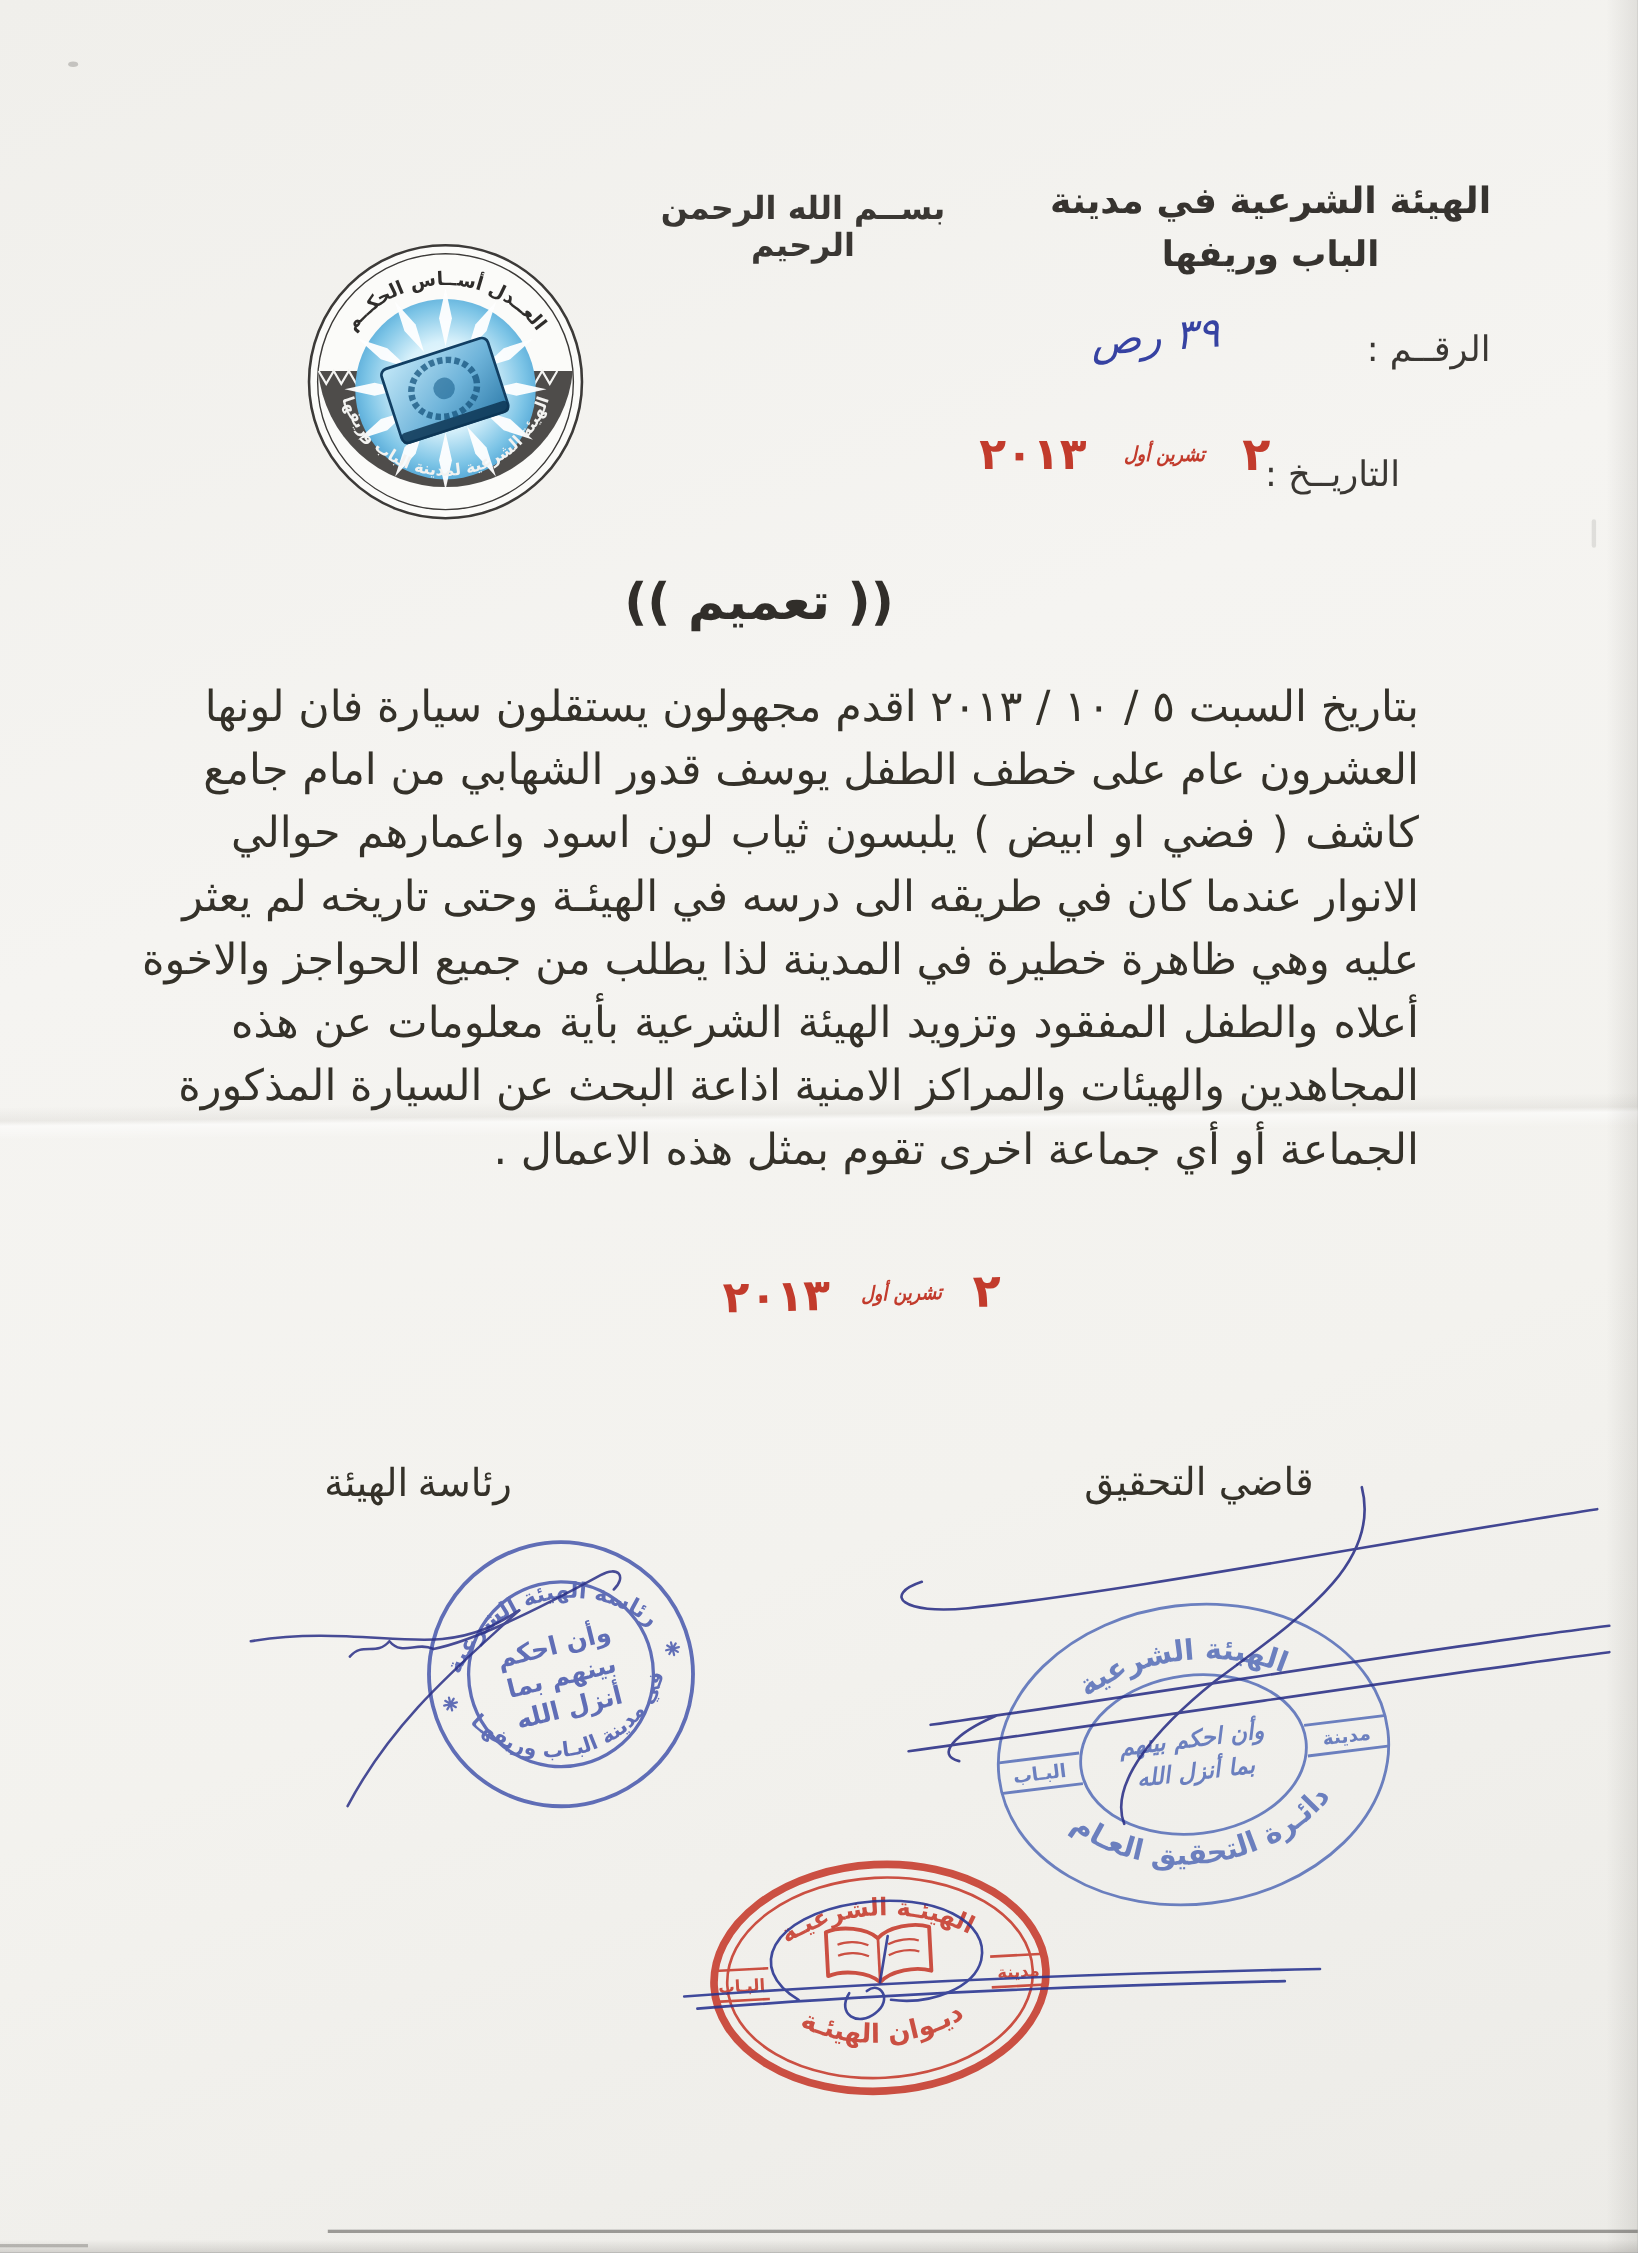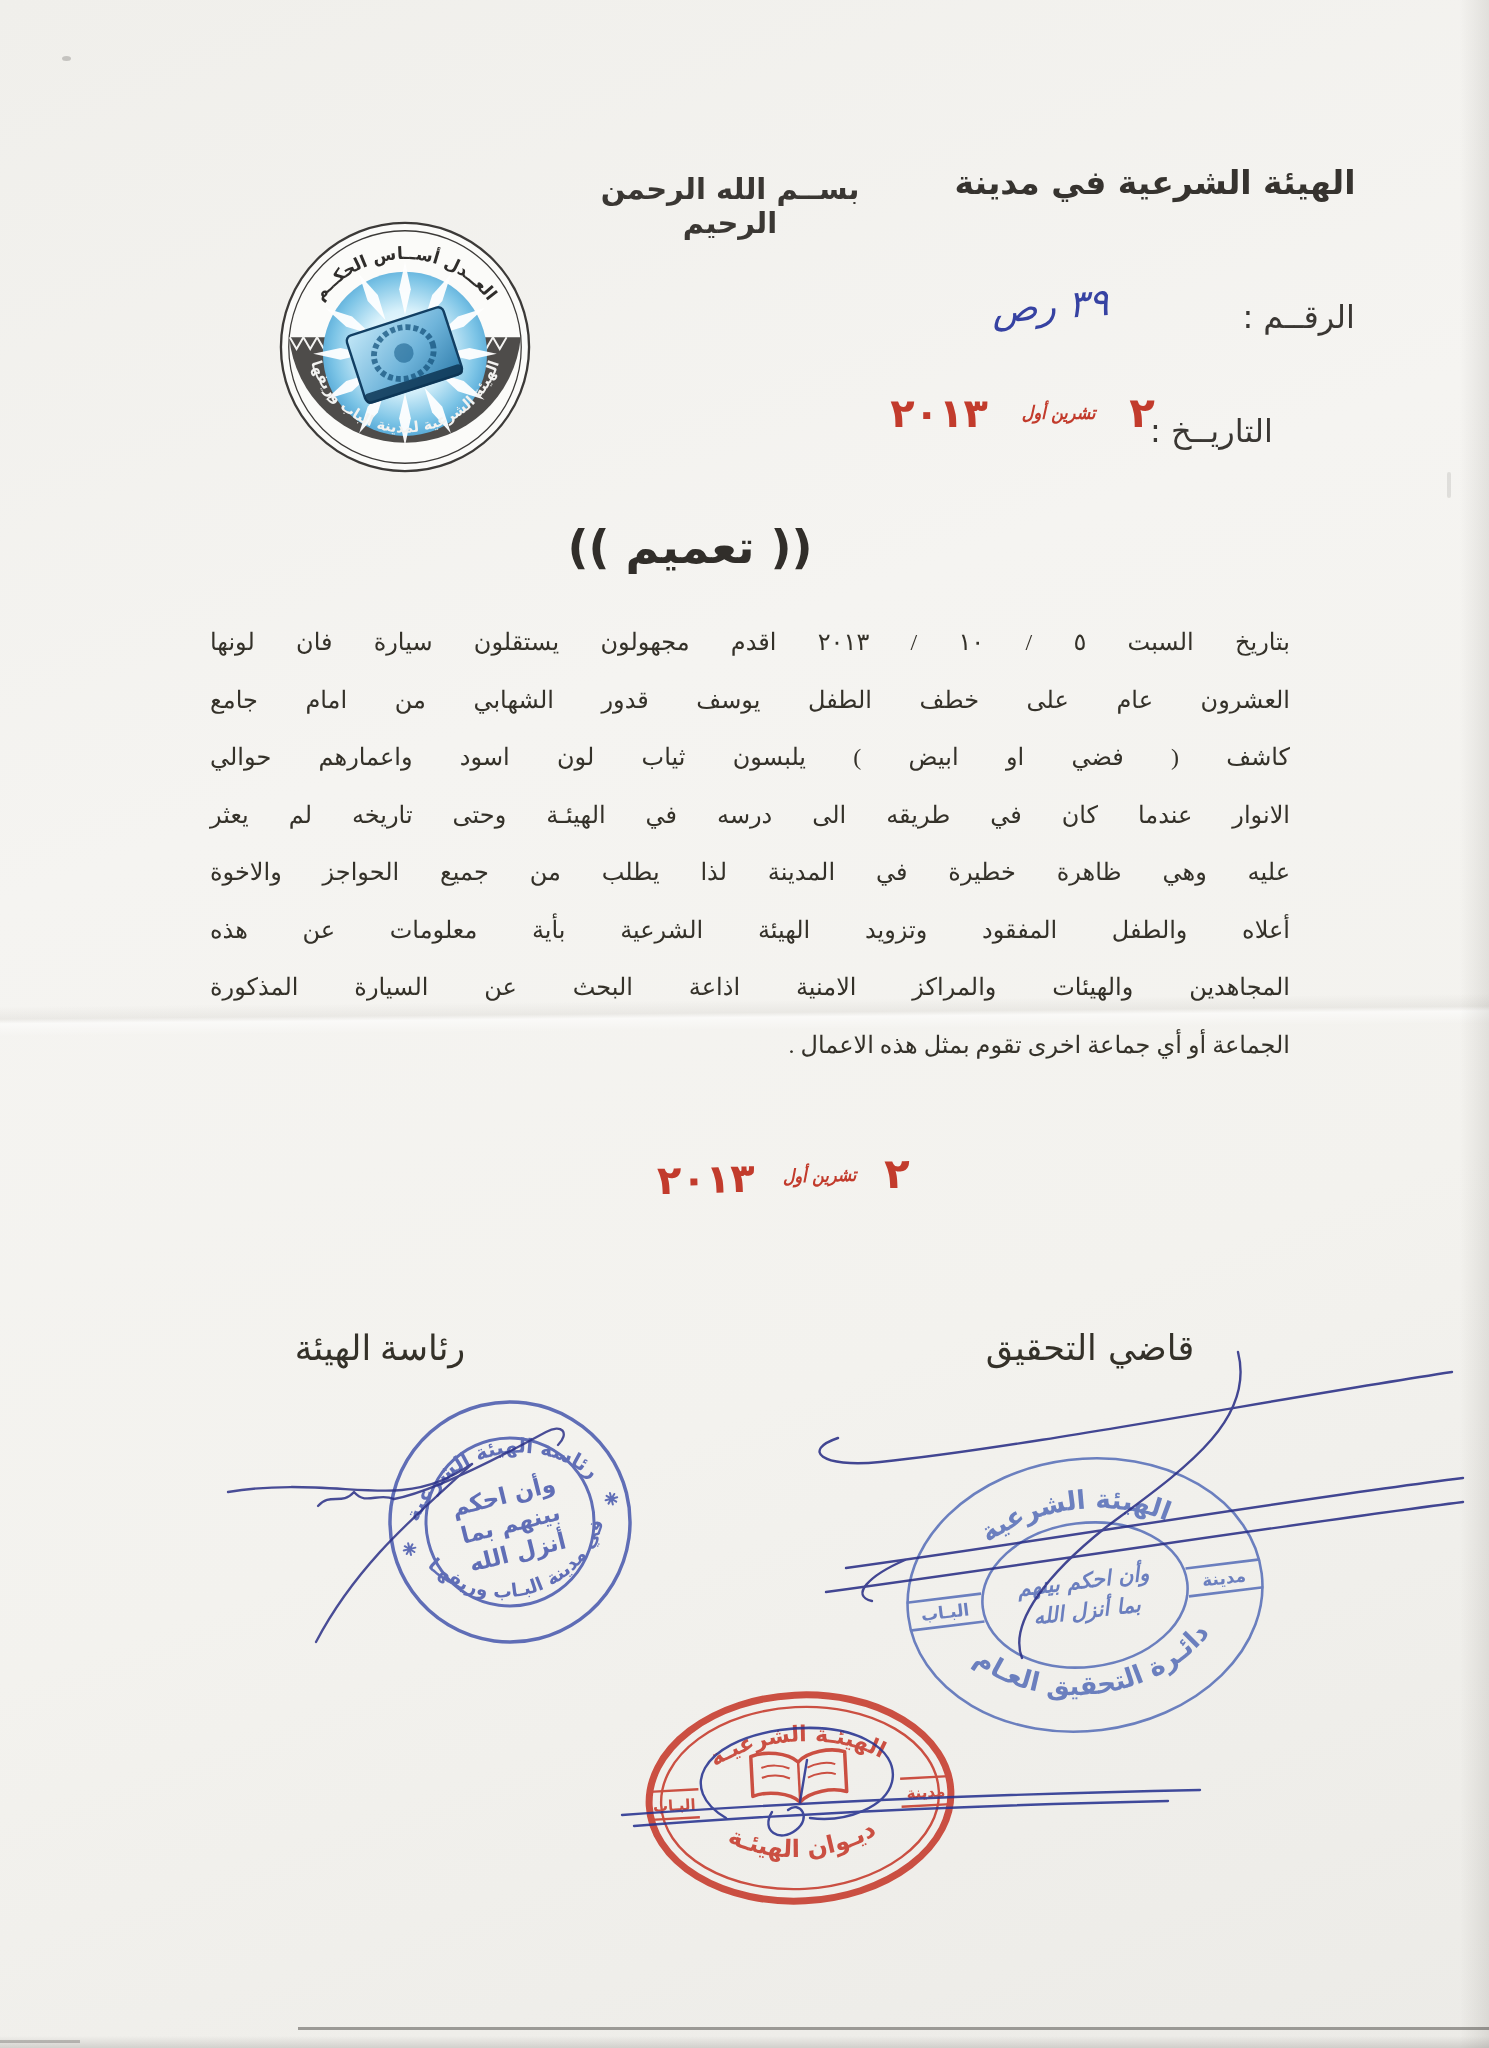--- a/index.html
+++ b/index.html
@@ -22,22 +22,22 @@
   .datestamp{display:flex; flex-direction:row-reverse; align-items:center; color:#c23b2c;}
   .ds-head{left:855px; top:388px; width:300px; gap:34px;}
   .ds-mid{left:650px; top:1152px; width:260px; gap:28px; transform:rotate(-1.5deg);}
   .ds-day{font-size:42px; font-weight:bold;}
   .ds-month{font-size:16px; font-weight:bold; font-style:italic; transform:scaleY(1.15); white-space:nowrap;}
   .ds-year{font-size:40px; font-weight:bold; letter-spacing:3px;}
   
   .title{left:450px; top:520px; width:480px; text-align:center; font-size:46px; font-weight:bold; color:#312e2a; letter-spacing:1px;}
   
   .bodytext{left:210px; top:614px; width:1080px;}
-  .bline{direction:rtl; font-size:24px; line-height:57.5px; color:#343129;
-         text-align:justify; text-align-last:justify; white-space:nowrap;font-family:Liberation Serif, serif;}
+  .bline{direction:rtl; font-size:39px; line-height:57.5px; color:#343129;
+         text-align:justify; text-align-last:justify; white-space:nowrap;}
   .bline.last{text-align-last:right;}
   
   .siglabel{font-size:35px; text-align:center; color:#343129;}
   .judge{left:940px; top:1328px; width:300px;}
   .presid{left:230px; top:1328px; width:300px;font-family:Liberation Serif, serif;}
   
   .stamp{pointer-events:none;}
   .emblem{left:278px; top:220px;}
   .st-presid{left:375px; top:1387px; transform:rotate(-14deg); opacity:.84;}
   .st-invest{left:890px; top:1440px; transform:rotate(-7deg); opacity:.8;}
@@ -113,20 +113,21 @@
     <text font-size="17.5" font-weight="bold" fill="#2f2d2b" letter-spacing="1">
       <textPath href="#arcTopE" startOffset="50%" text-anchor="middle">العــدل أســاس الحكــم</textPath>
     </text>
     <text font-size="15" font-weight="bold" fill="#f3f3f1">
       <textPath href="#arcBotE" startOffset="50%" text-anchor="middle">الهيئة الشرعية لمدينة الباب وريفها</textPath>
     </text>
   </svg>
 
   <div class="abs rtl basmala">بســم الله الرحمن الرحيم</div>
   <div class="abs rtl orgline1">الهيئة الشرعية في مدينة</div>
+  <div class="abs rtl orgline2">الباب وريفها</div>
 
   <div class="abs rtl numrow">الرقــم :</div>
   <div class="abs rtl numval">٣٩ رص</div>
 
   <div class="abs rtl daterow">التاريــخ :</div>
   <div class="abs datestamp ds-head">
     <span class="ds-day">٢</span>
     <span class="ds-month">تشرين أول</span>
     <span class="ds-year">٢٠١٣</span>
   </div>

